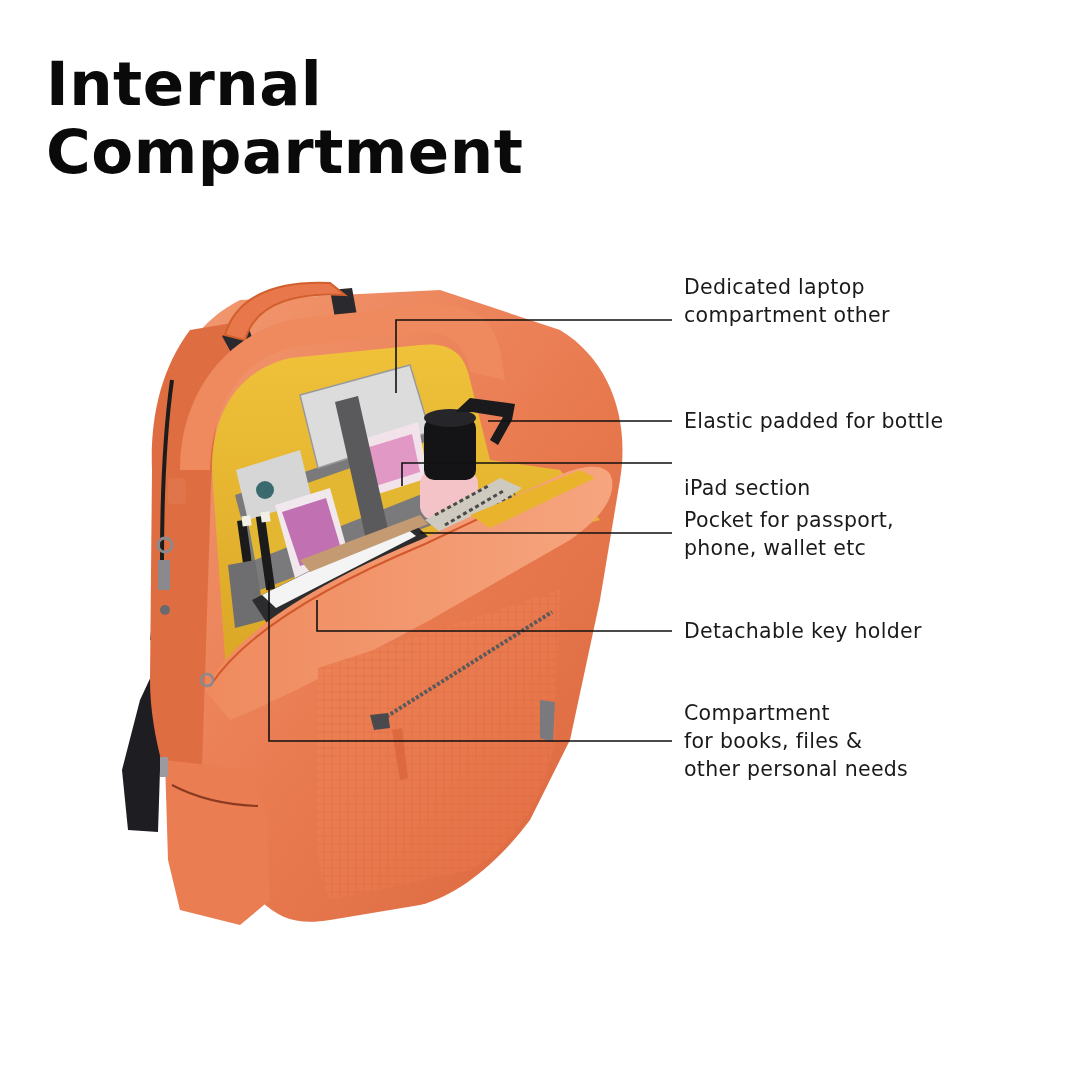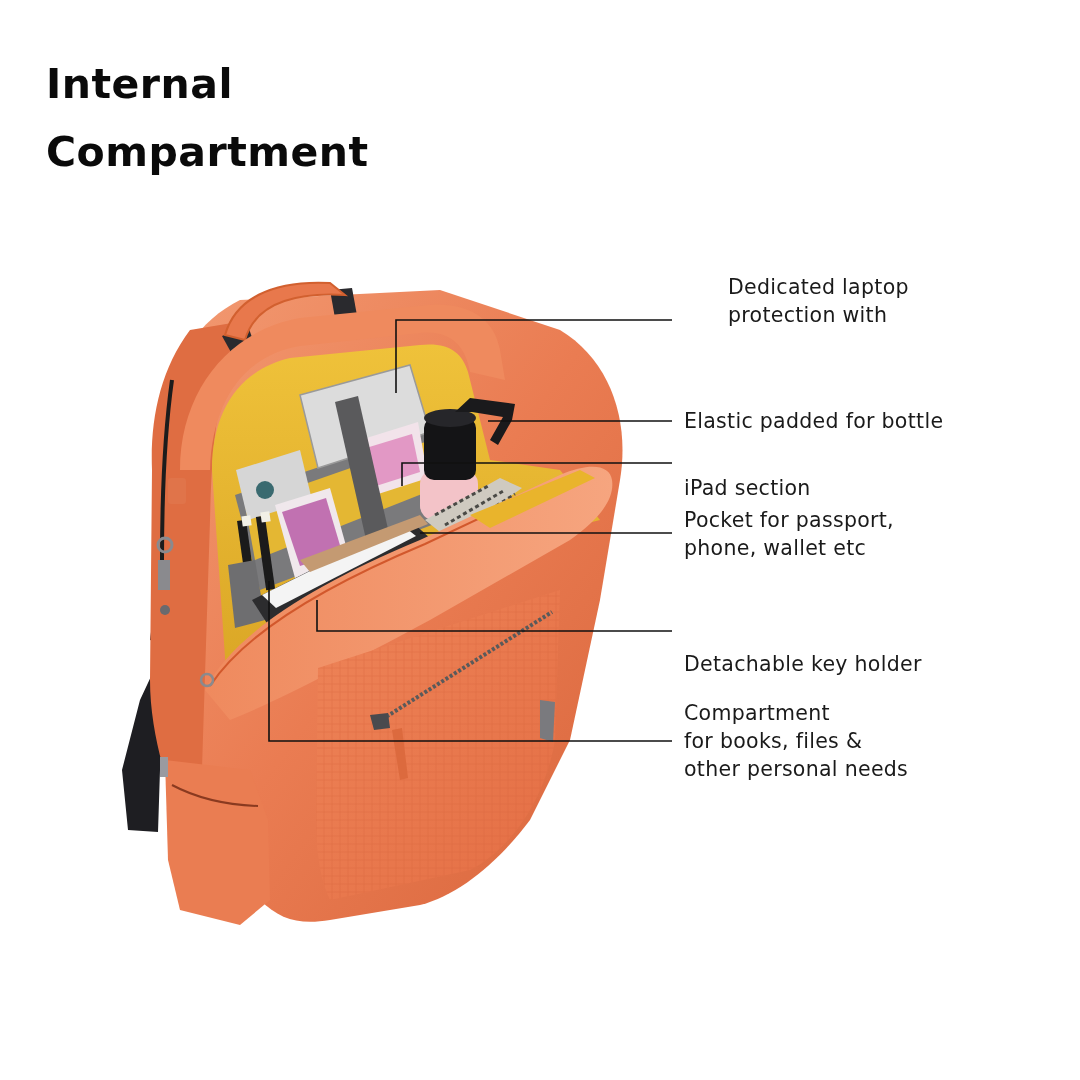--- a/index.html
+++ b/index.html
@@ -15,21 +15,21 @@
       font-family: "Liberation Sans", "DejaVu Sans", sans-serif;
       color: #111111;
     }
     .title {
       position: absolute;
       left: 46px;
       top: 50px;
       margin: 0;
       font-family: "DejaVu Sans", "Liberation Sans", sans-serif;
       font-weight: bold;
-      font-size: 41px;
+      font-size: 61px;
       line-height: 68px;
       letter-spacing: 0.5px;
       color: #0a0a0a;
     }
     .title span { display: block; }
 
     .illustration {
       position: absolute;
       left: 0;
       top: 0;
@@ -42,25 +42,25 @@
       left: 684px;
       font-family: "DejaVu Sans", "Liberation Sans", sans-serif;
       font-size: 20.5px;
       line-height: 28px;
       color: #1a1a1a;
       white-space: nowrap;
       letter-spacing: 0.3px;
     }
     .callout span { display: block; }
 
-    #c-laptop  { top: 273px; margin-left: 44px; }
+    #c-laptop  { top: 273px; }
     #c-bottle  { top: 407px; }
     #c-ipad    { top: 474px; }
     #c-pocket  { top: 506px; }
-    #c-key     { top: 650px; }
+    #c-key     { top: 617px; }
     #c-books   { top: 699px; }
   </style>
 </head>
 <body>
 
 <h1 class="title">
   <span>Internal</span>
   <span>Compartment</span>
 </h1>
 
@@ -203,21 +203,21 @@
     <polyline points="488,421 672,421"></polyline>
     <polyline points="402,486 402,463 672,463"></polyline>
     <polyline points="420,533 672,533"></polyline>
     <polyline points="317,600 317,631 672,631"></polyline>
     <polyline points="269,581 269,741 672,741"></polyline>
   </g>
 </svg>
 
 <div class="callout" id="c-laptop">
   <span>Dedicated laptop</span>
-  <span>protection with</span>
+  <span>compartment other</span>
 </div>
 
 <div class="callout" id="c-bottle">
   <span>Elastic padded for bottle</span>
 </div>
 
 <div class="callout" id="c-ipad">
   <span>iPad section</span>
 </div>
 

